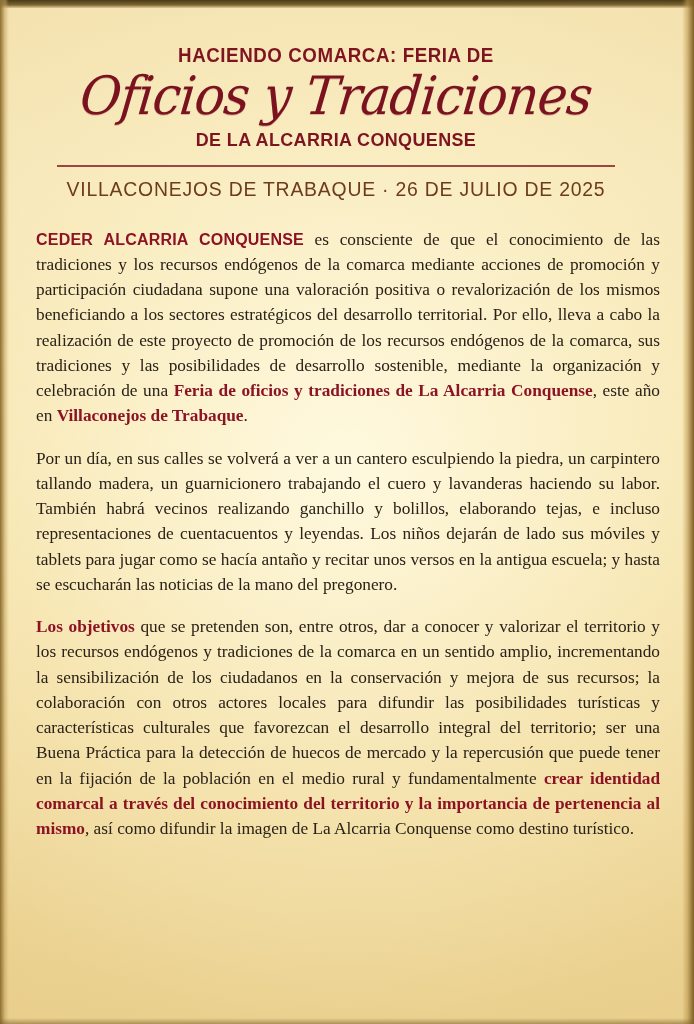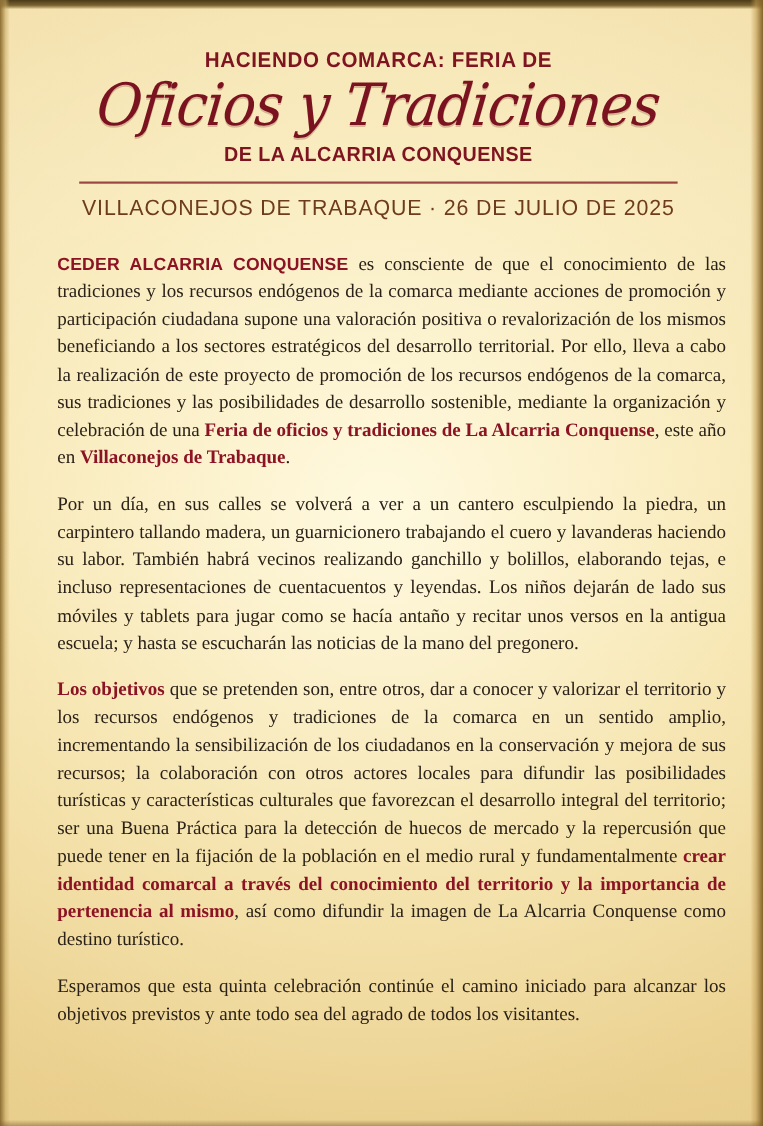--- a/index.html
+++ b/index.html
@@ -46,21 +46,21 @@
   }
   .edge-bottom {
     position: absolute;
     left: 0; right: 0; bottom: 0;
     height: 6px;
     background: linear-gradient(0deg, rgba(120,95,40,0.55) 0%, rgba(240,222,170,0.0) 100%);
   }
 
   .content {
     position: relative;
-    padding: 44px 34px 0 28px;
+    padding: 44px 34px 0 12px;
     z-index: 2;
   }
 
   
   .header {
     text-align: center;
     color: #7a1320;
   }
   .kicker {
     font-family: "Liberation Sans", sans-serif;
@@ -154,17 +154,16 @@
       <div class="script-title">Oficios y Tradiciones</div>
       <div class="subtitle">DE LA ALCARRIA CONQUENSE</div>
       <div class="rule"></div>
       <div class="place-date">VILLACONEJOS DE TRABAQUE · 26 DE JULIO DE 2025</div>
     </div>
 
     <div class="body-text" id="body-text">
         <p><span class="hl-caps">CEDER ALCARRIA CONQUENSE</span><span> es consciente de que el conocimiento de las tradiciones y los recursos endógenos de la comarca mediante acciones de promoción y participación ciudadana supone una valoración positiva o revalorización de los mismos beneficiando a los sectores estratégicos del desarrollo territorial. Por ello, lleva a cabo la realización de este proyecto de promoción de los recursos endógenos de la comarca, sus tradiciones y las posibilidades de desarrollo sostenible, mediante la organización y celebración de una </span><span class="hl-plain">Feria de oficios y tradiciones de La Alcarria Conquense</span><span>, este año en </span><span class="hl-plain">Villaconejos de Trabaque</span><span>.</span></p>
         <p><span>Por un día, en sus calles se volverá a ver a un cantero esculpiendo la piedra, un carpintero tallando madera, un guarnicionero trabajando el cuero y lavanderas haciendo su labor. También habrá vecinos realizando ganchillo y bolillos, elaborando tejas, e incluso representaciones de cuentacuentos y leyendas. Los niños dejarán de lado sus móviles y tablets para jugar como se hacía antaño y recitar unos versos en la antigua escuela; y hasta se escucharán las noticias de la mano del pregonero.</span></p>
         <p><span class="hl-plain">Los objetivos</span><span> que se pretenden son, entre otros, dar a conocer y valorizar el territorio y los recursos endógenos y tradiciones de la comarca en un sentido amplio, incrementando la sensibilización de los ciudadanos en la conservación y mejora de sus recursos; la colaboración con otros actores locales para difundir las posibilidades turísticas y características culturales que favorezcan el desarrollo integral del territorio; ser una Buena Práctica para la detección de huecos de mercado y la repercusión que puede tener en la fijación de la población en el medio rural y fundamentalmente </span><span class="hl-plain">crear identidad comarcal a través del conocimiento del territorio y la importancia de pertenencia al mismo</span><span>, así como difundir la imagen de La Alcarria Conquense como destino turístico.</span></p>
-        <p><span>Esperamos que esta quinta celebración continúe el camino iniciado para alcanzar los objetivos previstos y ante todo sea del agrado de todos los visitantes.</span></p>
       </div>
 
   </div>
 </div>
 
 </body></html>

